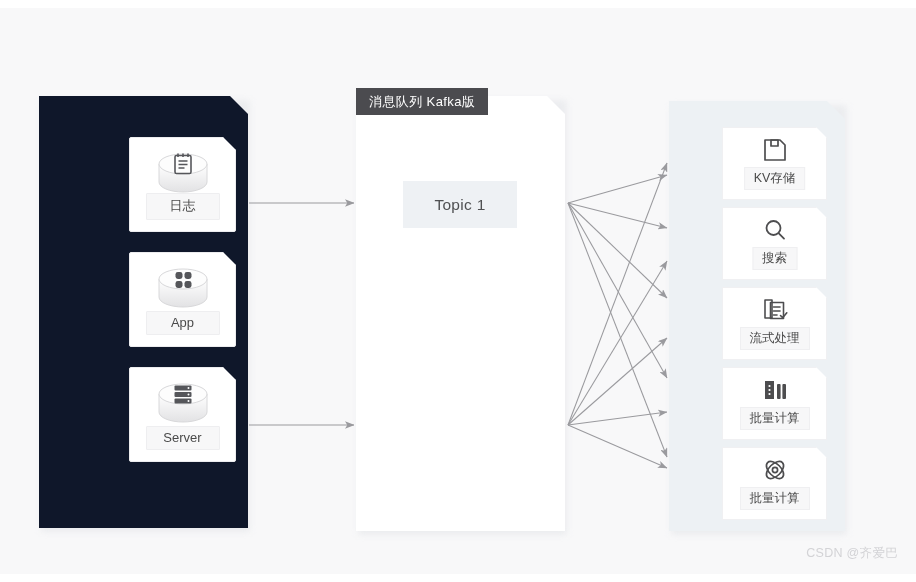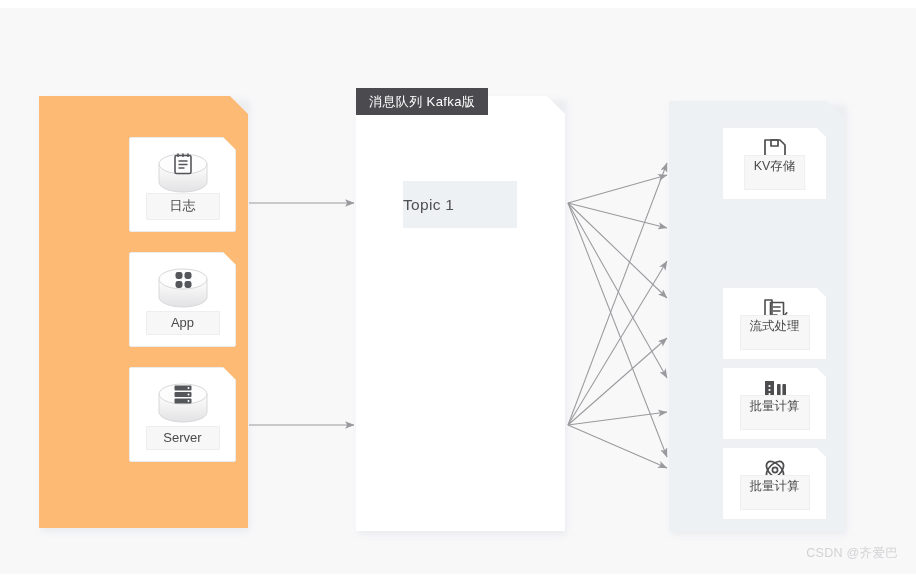--- a/index.html
+++ b/index.html
@@ -35,21 +35,21 @@
   .panel-shadow {
     position: absolute;
     border-radius: 2px;
     background: #e7e9ec;
     filter: blur(3px);
     opacity: .75;
   }
 
   #left-panel {
     left: 39px; top: 88px; width: 209px; height: 432px;
-    background: #fdba74;
+    background: #0f172a;
   }
   #left-panel-shadow { left: 41px; top: 92px; width: 209px; height: 432px; }
 
   #kafka-panel {
     left: 356px; top: 88px; width: 209px; height: 435px;
     background: #ffffff;
   }
   #kafka-panel-shadow { left: 358px; top: 92px; width: 209px; height: 435px; }
 
   #right-panel {
@@ -114,21 +114,21 @@
 
   
   .topic-box {
     position: absolute;
     left: 403px;
     width: 114px;
     height: 47px;
     background: #eef1f4;
     display: flex;
     align-items: center;
-    justify-content: flex-start;
+    justify-content: center;
     font-size: 15.5px;
     color: #4f5052;
     letter-spacing: .3px;
   }
 
   
   .consumer-card {
     position: absolute;
     left: 722px;
     width: 105px;
@@ -146,21 +146,21 @@
     top: 8px;
     transform: translateX(-50%);
     width: 28px;
     height: 28px;
   }
   .consumer-card .c-label {
     position: absolute;
     left: 50%;
     bottom: 9px;
     transform: translateX(-50%);
-    padding: 2px 9px 14px;
+    padding: 2px 9px 2px;
     background: #f7f7f8;
     border: 1px solid #efeff1;
     box-sizing: border-box;
     font-size: 12.5px;
     color: #4a4a4a;
     white-space: nowrap;
     text-align: right;
   }
 
   
@@ -276,20 +276,29 @@
   <div class="consumer-card" style="top:119px">
     <svg class="c-icon" viewBox="0 0 28 28">
       <g fill="none" stroke="#4d4d4f" stroke-width="1.7" stroke-linejoin="round">
         <path d="M4 4 h15 l5 5 v15 H4 Z"></path>
         <path d="M10 4 h7 v6 h-7 Z"></path>
       </g>
     </svg>
     <div class="c-label">KV存储</div>
   </div>
 
+  <div class="consumer-card" style="top:199px">
+    <svg class="c-icon" viewBox="0 0 28 28">
+      <g fill="none" stroke="#4d4d4f" stroke-width="1.8" stroke-linecap="round">
+        <circle cx="12.5" cy="12" r="7"></circle>
+        <line x1="17.8" y1="17.4" x2="23" y2="22.6"></line>
+      </g>
+    </svg>
+    <div class="c-label">搜索</div>
+  </div>
 
   <div class="consumer-card" style="top:359px">
     <svg class="c-icon" viewBox="0 0 28 28">
       <g fill="#4d4d4f">
         <path d="M4 5 h9 v18 h-9 Z"></path>
         <rect x="16" y="8" width="3.6" height="15" rx="1"></rect>
         <rect x="21.4" y="8" width="3.6" height="15" rx="1"></rect>
       </g>
       <g fill="#ffffff">
         <circle cx="8.5" cy="10" r="1.1"></circle>

